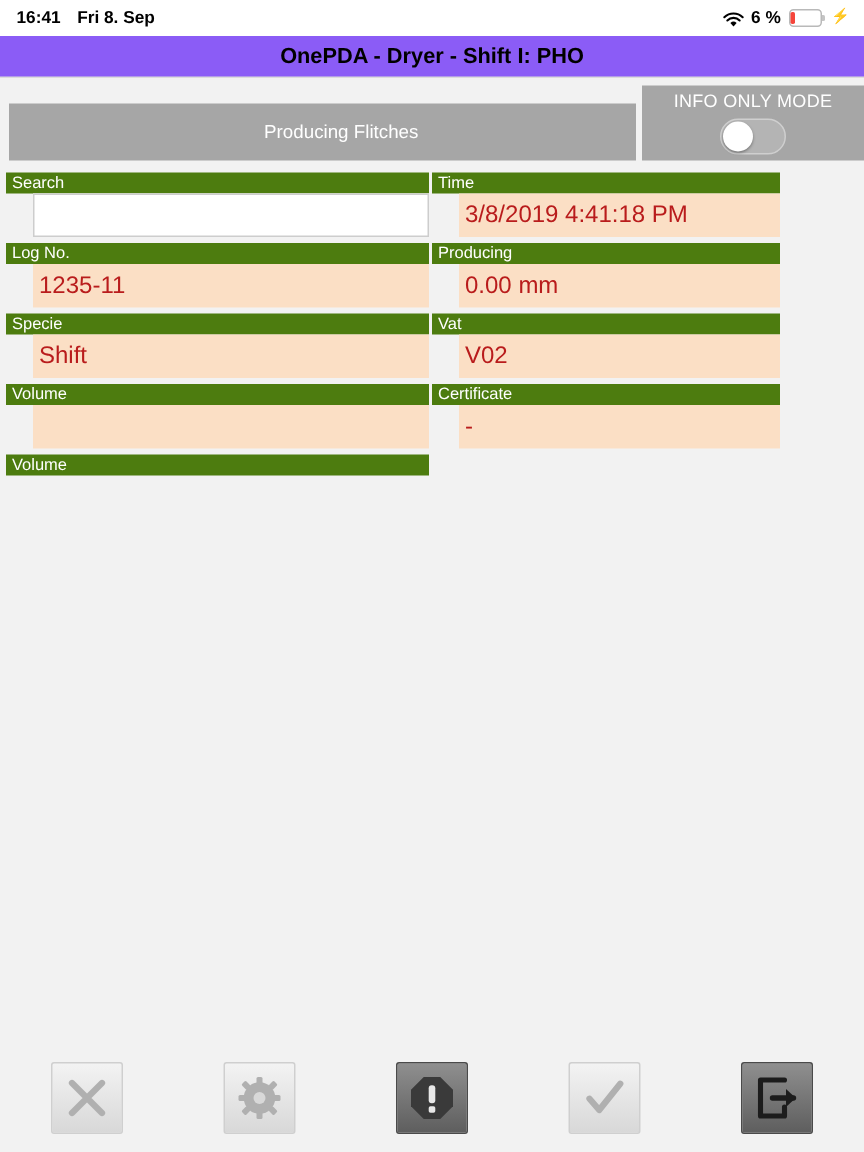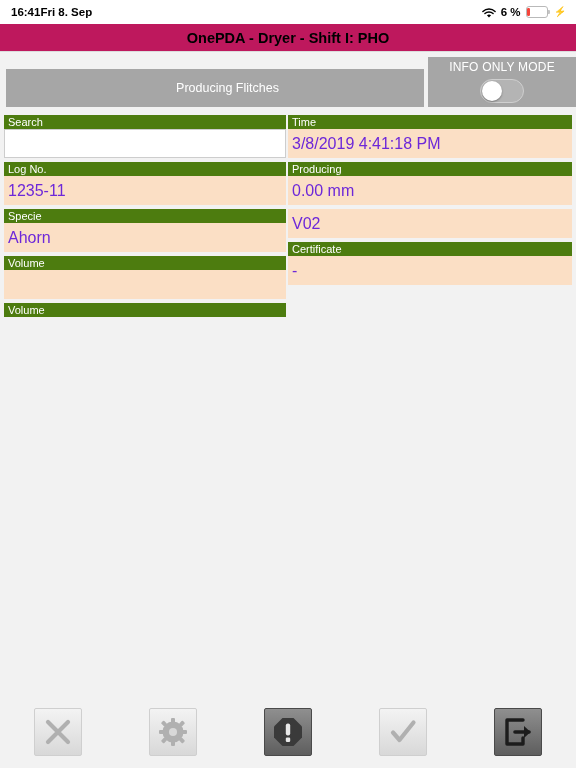--- a/index.html
+++ b/index.html
@@ -11,42 +11,42 @@
   }
   .screen { position: relative; width: 576px; height: 768px; background:#f2f2f2; }
 
   
   .statusbar {
     height: 24px; background: #ffffff;
     display: flex; align-items: center; justify-content: space-between;
     padding: 0 9px 0 11px;
     font-size: 11.5px; color: #000; font-weight: 600;
   }
-  .sb-left { display: flex; align-items: baseline; }
+  .sb-left { display: flex; align-items: baseline; gap: 11px; }
   .sb-right { display: flex; align-items: center; gap: 5px; }
   .wifi-icon { display:inline-block; width: 14px; height: 11px; position: relative; top: 1px; }
   .batt-pct { font-size: 11.5px; letter-spacing: 0; }
   .batt { position: relative; width: 24px; height: 11.5px; }
   .batt-shell {
     position:absolute; left:0; top:0; width: 22px; height: 11.5px;
     border: 1px solid #b9b9b9; border-radius: 3px; background: #fff;
   }
   .batt-fill {
     position:absolute; left:1.5px; top:1.5px; height: 8.5px; width: 3px;
     background: #f5453b; border-radius: 1.2px;
   }
   .batt-cap {
     position:absolute; left: 22.8px; top: 3.6px; width: 1.6px; height: 4.2px;
     background: #c4c4c4; border-radius: 0 1px 1px 0;
   }
   .bolt { font-size: 10px; color:#000; line-height:1; position:relative; top:0px; }
 
   
   .titlebar {
-    height: 28px; background:#be185d;
+    height: 28px; background:#8b5cf6;
     display:flex; align-items:center; justify-content:center;
     font-size: 14.5px; font-weight: bold; color:#000;
     border-bottom: 1px solid #dcdcdc;
   }
 
   
   .app { position:absolute; top:53px; left:0; right:0; bottom:0; background:#f2f2f2; }
 
   .topbar { position:relative; height: 62px; }
   .banner {
@@ -67,32 +67,32 @@
   .knob {
     position:absolute; left:1px; top:1px; width:20px; height:20px;
     border-radius:50%; background:#ffffff;
     box-shadow: 0 1px 2px rgba(0,0,0,.35);
   }
 
   
   .grid { position:relative; padding: 0 0 0 0; }
   .col { position:absolute; top:0; }
   .col-left  { left: 4px;   width: 282px; }
-  .col-right { left: 288px; width: 284px; }
+  .col-right { left: 288px; width: 232px; }
 
   .field { margin-bottom: 4px; }
   .field-label {
     height: 14px; background:#4d7c0f; color:#ffffff;
     font-size: 11px; line-height: 14px; padding-left: 4px;
     overflow:hidden; white-space:nowrap;
   }
   .field-value {
-    height: 29px; background:#fbdfc5; color:#6d28d9;
+    height: 29px; background:#fbdfc5; color:#b91c1c;
     font-size: 16px; line-height: 29px; padding-left: 4px;
-    overflow:hidden; white-space:nowrap;
+    overflow:hidden; white-space:nowrap;margin-left:18px;
   }
   .field-value.input {
     background:#ffffff; border:1px solid #cdcdcd; height: 29px; line-height:27px;
   }
   .sup { font-size: 11px; vertical-align: super; line-height:0; }
 
   
   .toolbar {
     position:absolute; left:0; right:0; bottom:0; height: 72px;
     background:#f2f2f2; display:flex; align-items:center;
@@ -164,40 +164,41 @@
           <div class="field">
             <div class="field-label">Search</div>
             <div class="field-value input"></div>
           </div>
           <div class="field">
             <div class="field-label">Log No.</div>
             <div class="field-value">1235-11</div>
           </div>
           <div class="field">
             <div class="field-label">Specie</div>
-            <div class="field-value">Ahorn</div>
+            <div class="field-value">Shift</div>
           </div>
           <div class="field">
             <div class="field-label">Volume</div>
             <div class="field-value"></div>
           </div>
           <div class="field">
             <div class="field-label">Volume</div>
           </div>
         </div>
       <div class="col col-right" id="col-right">
           <div class="field">
             <div class="field-label">Time</div>
             <div class="field-value">3/8/2019 4:41:18 PM</div>
           </div>
           <div class="field">
             <div class="field-label">Producing</div>
             <div class="field-value">0.00 mm</div>
           </div>
           <div class="field">
+            <div class="field-label">Vat</div>
             <div class="field-value">V02</div>
           </div>
           <div class="field">
             <div class="field-label">Certificate</div>
             <div class="field-value">-</div>
           </div>
         </div>
     </div>
 
     <div class="toolbar" id="toolbar">

